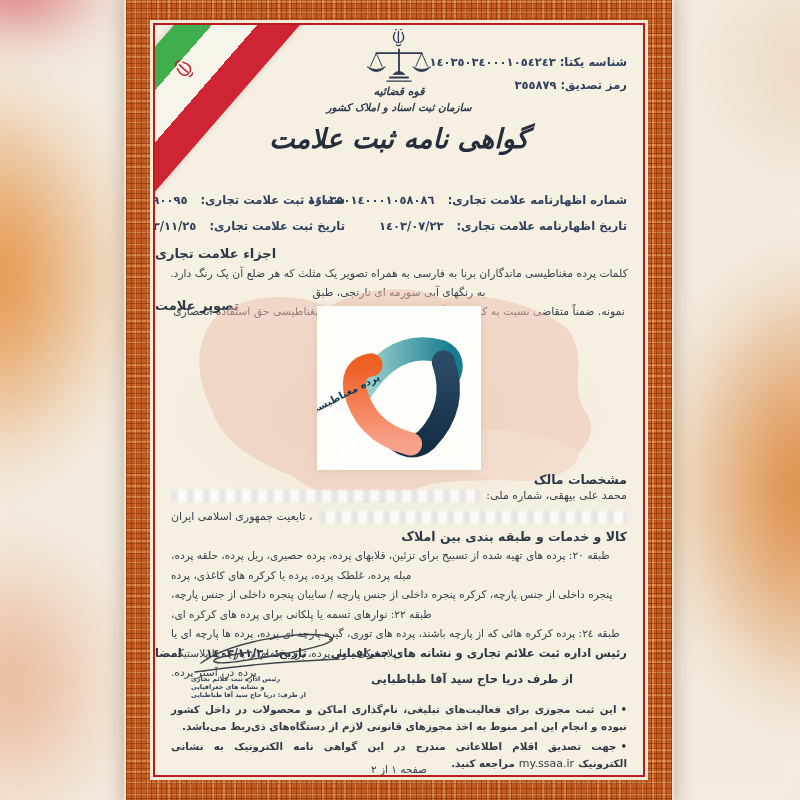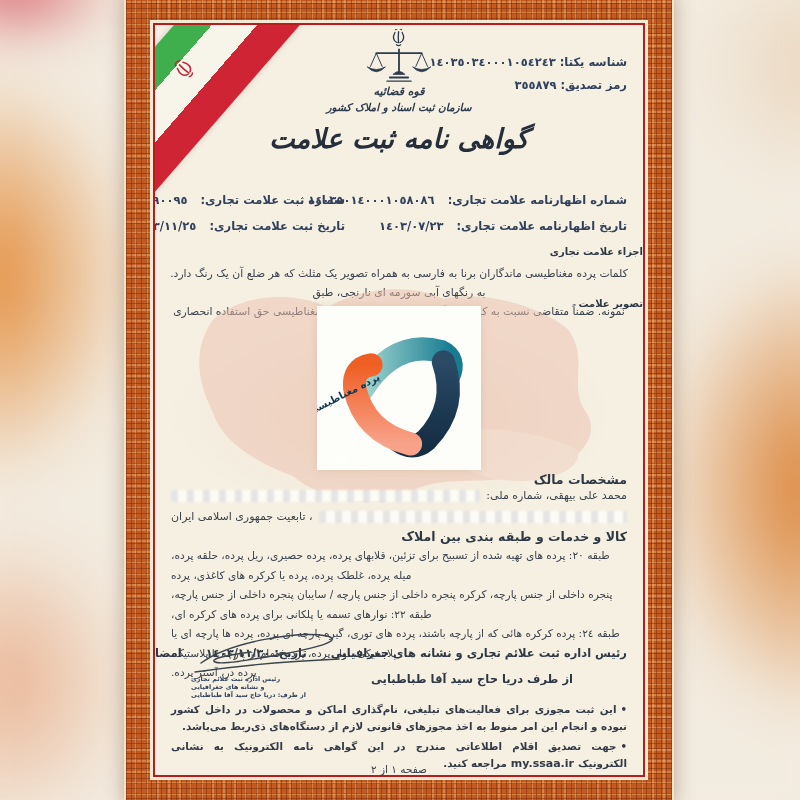--- a/index.html
+++ b/index.html
@@ -64,21 +64,21 @@
   .title{
     position:absolute;top:98px;left:0;right:0;text-align:center;
     font-size:27px;font-weight:700;color:#262e3c;font-style:italic;letter-spacing:-1px;
   }
   
   .frow{position:absolute;right:16px;left:16px;font-size:11.5px;font-weight:700;color:#31405c;}
   .frow .cell-r{position:absolute;right:0;top:0;}
   .frow .cell-l{position:absolute;right:282px;top:0;white-space:nowrap;}
   .frow .val{margin-right:9px;}
   .r1{top:168px;} .r2{top:194px;}
-  .sec-head{position:absolute;left:0;right:0;text-align:right;font-size:10px;font-weight:700;color:#2e3844;}
+  .sec-head{position:absolute;left:0;right:0;text-align:left;font-size:13px;font-weight:700;color:#2e3844;}
   .h-comp{top:221px;} .h-mark{top:273px;}
   .para{position:absolute;top:239px;left:10px;right:10px;text-align:center;font-size:10.8px;color:#3a414d;line-height:19px;}
   
   .logo-box{
     position:absolute;top:281px;left:50%;transform:translateX(-50%);
     width:164px;height:164px;background:#fdfdfa;box-shadow:0 0 8px rgba(120,80,40,.12);
   }
   .watermark{position:absolute;top:252px;left:22px;width:444px;height:225px;opacity:.5;pointer-events:none;}
   
   .rt-head{position:absolute;right:16px;font-size:12.5px;font-weight:700;color:#2e3844;}
@@ -93,21 +93,21 @@
   .goods{position:absolute;top:521px;right:16px;left:16px;font-size:10.6px;color:#3a414d;line-height:19.5px;text-align:left;}
   
   .sig-row{position:absolute;top:621px;right:16px;display:flex;gap:24px;font-size:11.5px;font-weight:700;color:#2e3844;white-space:nowrap;}
   .behalf{position:absolute;top:647px;right:70px;font-size:11.5px;font-weight:700;color:#2e3844;}
   .scribble{position:absolute;top:604px;left:36px;width:160px;height:48px;}
   .stamp{position:absolute;top:650px;left:36px;width:160px;text-align:left;font-size:6.4px;font-weight:700;color:#31405c;line-height:8px;}
   
   .notes{position:absolute;top:676px;right:16px;left:16px;font-size:10.3px;font-weight:600;color:#333a47;line-height:17px;text-align:justify;}
   .notes .note{margin-bottom:3px;}
   .bullet{font-weight:900;margin-left:4px;}
-  .site{direction:ltr;unicode-bidi:isolate;font-weight:700;font-size:11px;margin:0 4px;}
+  .site{direction:ltr;unicode-bidi:isolate;font-weight:400;font-size:11px;margin:0 4px;}
   .footer{position:absolute;top:738px;left:0;right:0;text-align:center;font-size:10.5px;color:#3a414d;}
 </style>
 </head>
 <body>
 
 <svg width="0" height="0" style="position:absolute">
   <defs>
     <g id="allah-emblem">
       <path d="M8,3 Q12,-1 16,3" fill="none" stroke-width="1.8" stroke-linecap="round"></path>
       <path d="M7,7 C3.5,13 4.5,19 10,21" fill="none" stroke-width="1.9" stroke-linecap="round"></path>

